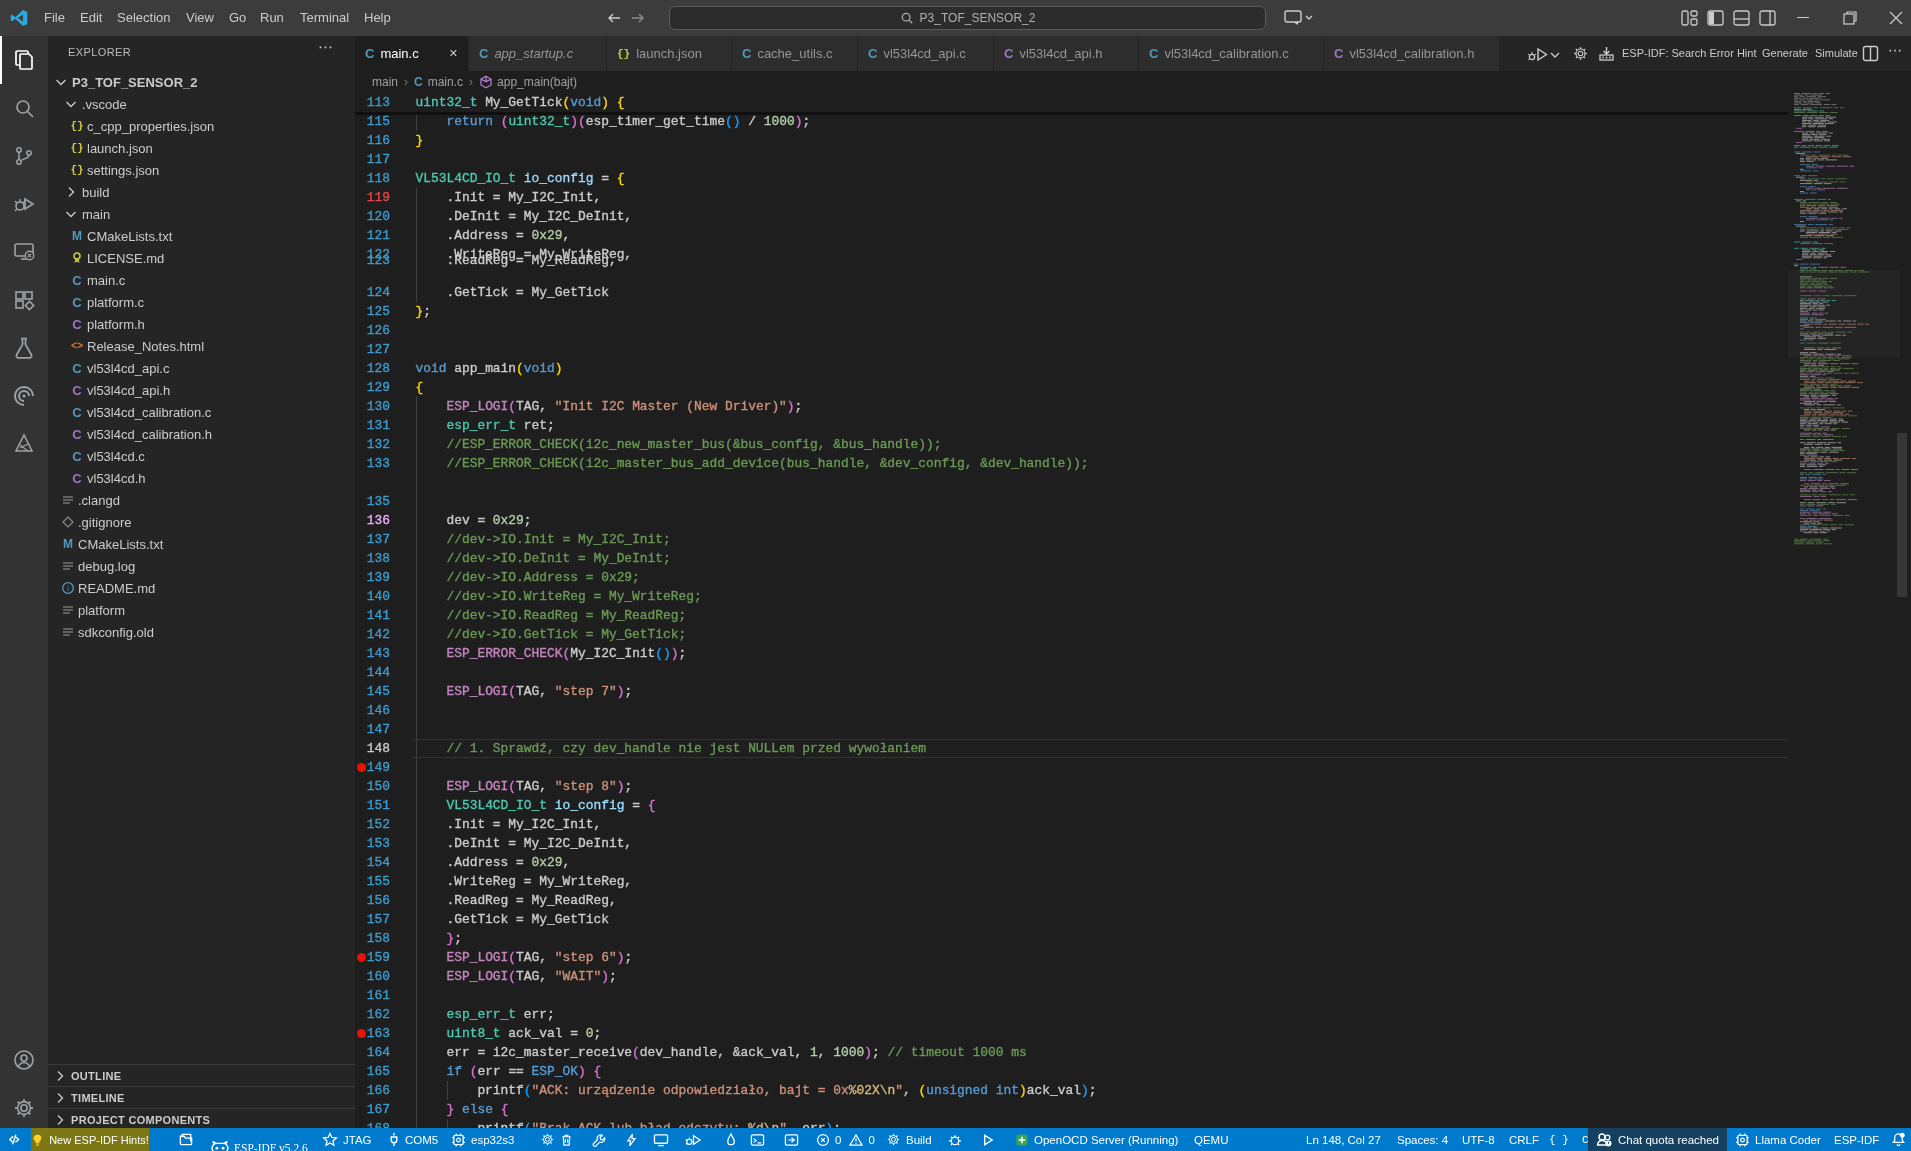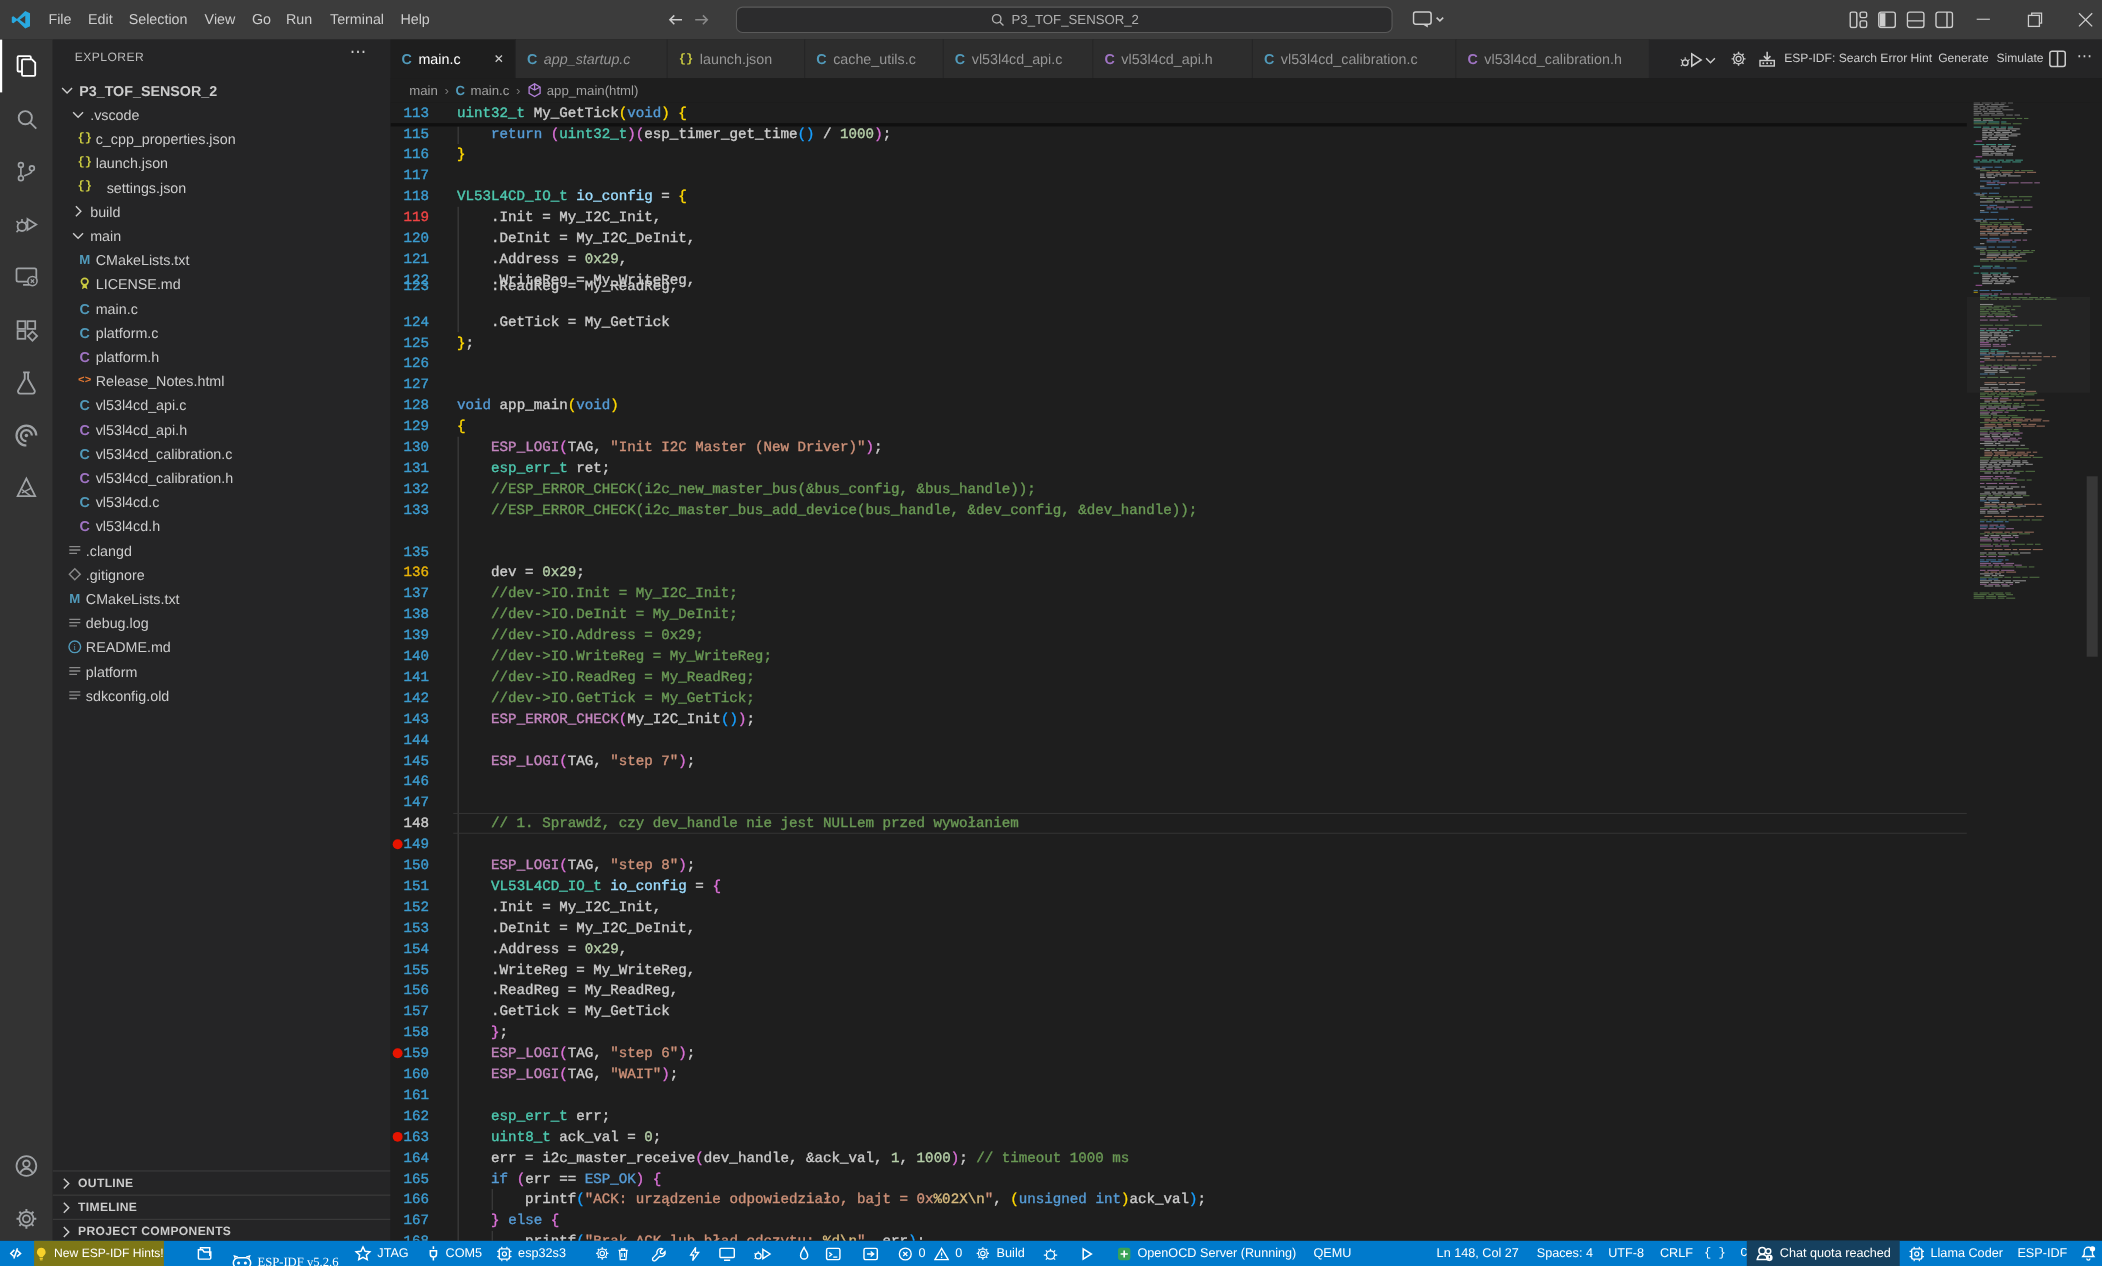--- a/index.html
+++ b/index.html
@@ -191,21 +191,21 @@
     <div class="trow" style="top:101px;padding-left:21px">
       <span style="width:16px;flex:none;display:flex;align-items:center;justify-content:center">
         <span class="fic" style="color:#cbcb41;font-family:'Liberation Mono',monospace;font-weight:700;font-size:11px">{}</span>
       </span>
       <span style="font-weight:400;margin-left:2px;white-space:nowrap">launch.json</span>
     </div>
     <div class="trow" style="top:123px;padding-left:21px">
       <span style="width:16px;flex:none;display:flex;align-items:center;justify-content:center">
         <span class="fic" style="color:#cbcb41;font-family:'Liberation Mono',monospace;font-weight:700;font-size:11px">{}</span>
       </span>
-      <span style="font-weight:400;margin-left:12px;white-space:nowrap">settings.json</span>
+      <span style="font-weight:400;margin-left:2px;white-space:nowrap">settings.json</span>
     </div>
     <div class="trow" style="top:145px;padding-left:14px">
       <span style="width:18px;flex:none;display:flex;align-items:center;justify-content:center">
         <svg width="16" height="16" viewBox="0 0 16 16" style="flex:none">
           <path d="M6 3.5L10.5 8L6 12.5" stroke="#cccccc" stroke-width="1.3" fill="none"></path>
         </svg>
       </span>
       <span style="font-weight:400;margin-left:2px;white-space:nowrap">build</span>
     </div>
     <div class="trow" style="top:167px;padding-left:14px">
@@ -458,21 +458,21 @@
 <div id="crumbs">
     <span style="margin-left:17px">main</span>
     <span class="bsep">›</span>
     <span style="color:#519aba;font-weight:700;font-size:12px">C</span>
     <span style="margin-left:5px">main.c</span>
     <span class="bsep">›</span>
     <svg width="14" height="14" viewBox="0 0 14 14" style="margin-right:4px">
       <path d="M7 1.2l5 2.9v5.8l-5 2.9-5-2.9V4.1z" fill="none" stroke="#b180d7" stroke-width="1.2"></path>
       <path d="M7 1.2v5.6M2 4.1l5 2.7 5-2.7" fill="none" stroke="#b180d7" stroke-width="1.2"></path>
     </svg>
-    <span>app_main(html)</span>
+    <span>app_main(bajt)</span>
   </div>
 <div id="editor">
     <div style="position:absolute;left:60.5px;top:19px;width:1px;height:19px;background:#404040"></div>
     <div style="position:absolute;left:60.5px;top:95px;width:1px;height:114px;background:#404040"></div>
     <div style="position:absolute;left:60.5px;top:304px;width:1px;height:731px;background:#404040"></div>
     <div style="position:absolute;left:91.5px;top:988px;width:1px;height:19px;background:#404040"></div>
     <div style="position:absolute;left:91.5px;top:1026px;width:1px;height:9px;background:#404040"></div>
     <div class="crow" style="top:19px"><div class="lnum" style="color:#3c9cd0">115</div><div class="ctext"><span style="color:#CCCCCC">&nbsp;&nbsp;&nbsp;&nbsp;</span><span style="color:#569CD6">return</span><span style="color:#CCCCCC">&nbsp;</span><span style="color:#DA70D6">(</span><span style="color:#4EC9B0">uint32_t</span><span style="color:#DA70D6">)</span><span style="color:#DA70D6">(</span><span style="color:#CCCCCC">esp_timer_get_time</span><span style="color:#179FFF">()</span><span style="color:#CCCCCC">&nbsp;/&nbsp;</span><span style="color:#B5CEA8">1000</span><span style="color:#DA70D6">)</span><span style="color:#CCCCCC">;</span></div></div>
     <div class="crow" style="top:38px"><div class="lnum" style="color:#3c9cd0">116</div><div class="ctext"><span style="color:#FFD700">}</span></div></div>
     <div class="crow" style="top:57px"><div class="lnum" style="color:#3c9cd0">117</div><div class="ctext"></div></div>
@@ -486,21 +486,21 @@
     <div class="crow" style="top:209px"><div class="lnum" style="color:#3c9cd0">125</div><div class="ctext"><span style="color:#FFD700">}</span><span style="color:#CCCCCC">;</span></div></div>
     <div class="crow" style="top:228px"><div class="lnum" style="color:#3c9cd0">126</div><div class="ctext"></div></div>
     <div class="crow" style="top:247px"><div class="lnum" style="color:#3c9cd0">127</div><div class="ctext"></div></div>
     <div class="crow" style="top:266px"><div class="lnum" style="color:#3c9cd0">128</div><div class="ctext"><span style="color:#569CD6">void</span><span style="color:#CCCCCC">&nbsp;app_main</span><span style="color:#FFD700">(</span><span style="color:#569CD6">void</span><span style="color:#FFD700">)</span></div></div>
     <div class="crow" style="top:285px"><div class="lnum" style="color:#3c9cd0">129</div><div class="ctext"><span style="color:#FFD700">{</span></div></div>
     <div class="crow" style="top:304px"><div class="lnum" style="color:#3c9cd0">130</div><div class="ctext"><span style="color:#CCCCCC">&nbsp;&nbsp;&nbsp;&nbsp;</span><span style="color:#C586C0">ESP_LOGI</span><span style="color:#DA70D6">(</span><span style="color:#CCCCCC">TAG,&nbsp;</span><span style="color:#CE9178">"Init&nbsp;I2C&nbsp;Master&nbsp;(New&nbsp;Driver)"</span><span style="color:#DA70D6">)</span><span style="color:#CCCCCC">;</span></div></div>
     <div class="crow" style="top:323px"><div class="lnum" style="color:#3c9cd0">131</div><div class="ctext"><span style="color:#CCCCCC">&nbsp;&nbsp;&nbsp;&nbsp;</span><span style="color:#4EC9B0">esp_err_t</span><span style="color:#CCCCCC">&nbsp;ret;</span></div></div>
     <div class="crow" style="top:342px"><div class="lnum" style="color:#3c9cd0">132</div><div class="ctext"><span style="color:#6A9955">&nbsp;&nbsp;&nbsp;&nbsp;//ESP_ERROR_CHECK(i2c_new_master_bus(&amp;bus_config,&nbsp;&amp;bus_handle));</span></div></div>
     <div class="crow" style="top:361px"><div class="lnum" style="color:#3c9cd0">133</div><div class="ctext"><span style="color:#6A9955">&nbsp;&nbsp;&nbsp;&nbsp;//ESP_ERROR_CHECK(i2c_master_bus_add_device(bus_handle,&nbsp;&amp;dev_config,&nbsp;&amp;dev_handle));</span></div></div>
     <div class="crow" style="top:399px"><div class="lnum" style="color:#3c9cd0">135</div><div class="ctext"></div></div>
-    <div class="crow" style="top:418px"><div class="lnum" style="color:#eab308">136</div><div class="ctext"><span style="color:#CCCCCC">&nbsp;&nbsp;&nbsp;&nbsp;dev&nbsp;=&nbsp;</span><span style="color:#B5CEA8">0x29</span><span style="color:#CCCCCC">;</span></div></div>
+    <div class="crow" style="top:418px"><div class="lnum" style="color:#f0abfc">136</div><div class="ctext"><span style="color:#CCCCCC">&nbsp;&nbsp;&nbsp;&nbsp;dev&nbsp;=&nbsp;</span><span style="color:#B5CEA8">0x29</span><span style="color:#CCCCCC">;</span></div></div>
     <div class="crow" style="top:437px"><div class="lnum" style="color:#3c9cd0">137</div><div class="ctext"><span style="color:#6A9955">&nbsp;&nbsp;&nbsp;&nbsp;//dev-&gt;IO.Init&nbsp;=&nbsp;My_I2C_Init;</span></div></div>
     <div class="crow" style="top:456px"><div class="lnum" style="color:#3c9cd0">138</div><div class="ctext"><span style="color:#6A9955">&nbsp;&nbsp;&nbsp;&nbsp;//dev-&gt;IO.DeInit&nbsp;=&nbsp;My_DeInit;</span></div></div>
     <div class="crow" style="top:475px"><div class="lnum" style="color:#3c9cd0">139</div><div class="ctext"><span style="color:#6A9955">&nbsp;&nbsp;&nbsp;&nbsp;//dev-&gt;IO.Address&nbsp;=&nbsp;0x29;</span></div></div>
     <div class="crow" style="top:494px"><div class="lnum" style="color:#3c9cd0">140</div><div class="ctext"><span style="color:#6A9955">&nbsp;&nbsp;&nbsp;&nbsp;//dev-&gt;IO.WriteReg&nbsp;=&nbsp;My_WriteReg;</span></div></div>
     <div class="crow" style="top:513px"><div class="lnum" style="color:#3c9cd0">141</div><div class="ctext"><span style="color:#6A9955">&nbsp;&nbsp;&nbsp;&nbsp;//dev-&gt;IO.ReadReg&nbsp;=&nbsp;My_ReadReg;</span></div></div>
     <div class="crow" style="top:532px"><div class="lnum" style="color:#3c9cd0">142</div><div class="ctext"><span style="color:#6A9955">&nbsp;&nbsp;&nbsp;&nbsp;//dev-&gt;IO.GetTick&nbsp;=&nbsp;My_GetTick;</span></div></div>
     <div class="crow" style="top:551px"><div class="lnum" style="color:#3c9cd0">143</div><div class="ctext"><span style="color:#CCCCCC">&nbsp;&nbsp;&nbsp;&nbsp;</span><span style="color:#C586C0">ESP_ERROR_CHECK</span><span style="color:#DA70D6">(</span><span style="color:#CCCCCC">My_I2C_Init</span><span style="color:#179FFF">()</span><span style="color:#DA70D6">)</span><span style="color:#CCCCCC">;</span></div></div>
     <div class="crow" style="top:570px"><div class="lnum" style="color:#3c9cd0">144</div><div class="ctext"></div></div>
     <div class="crow" style="top:589px"><div class="lnum" style="color:#3c9cd0">145</div><div class="ctext"><span style="color:#CCCCCC">&nbsp;&nbsp;&nbsp;&nbsp;</span><span style="color:#C586C0">ESP_LOGI</span><span style="color:#DA70D6">(</span><span style="color:#CCCCCC">TAG,&nbsp;</span><span style="color:#CE9178">"step&nbsp;7"</span><span style="color:#DA70D6">)</span><span style="color:#CCCCCC">;</span></div></div>
     <div class="crow" style="top:608px"><div class="lnum" style="color:#3c9cd0">146</div><div class="ctext"></div></div>

